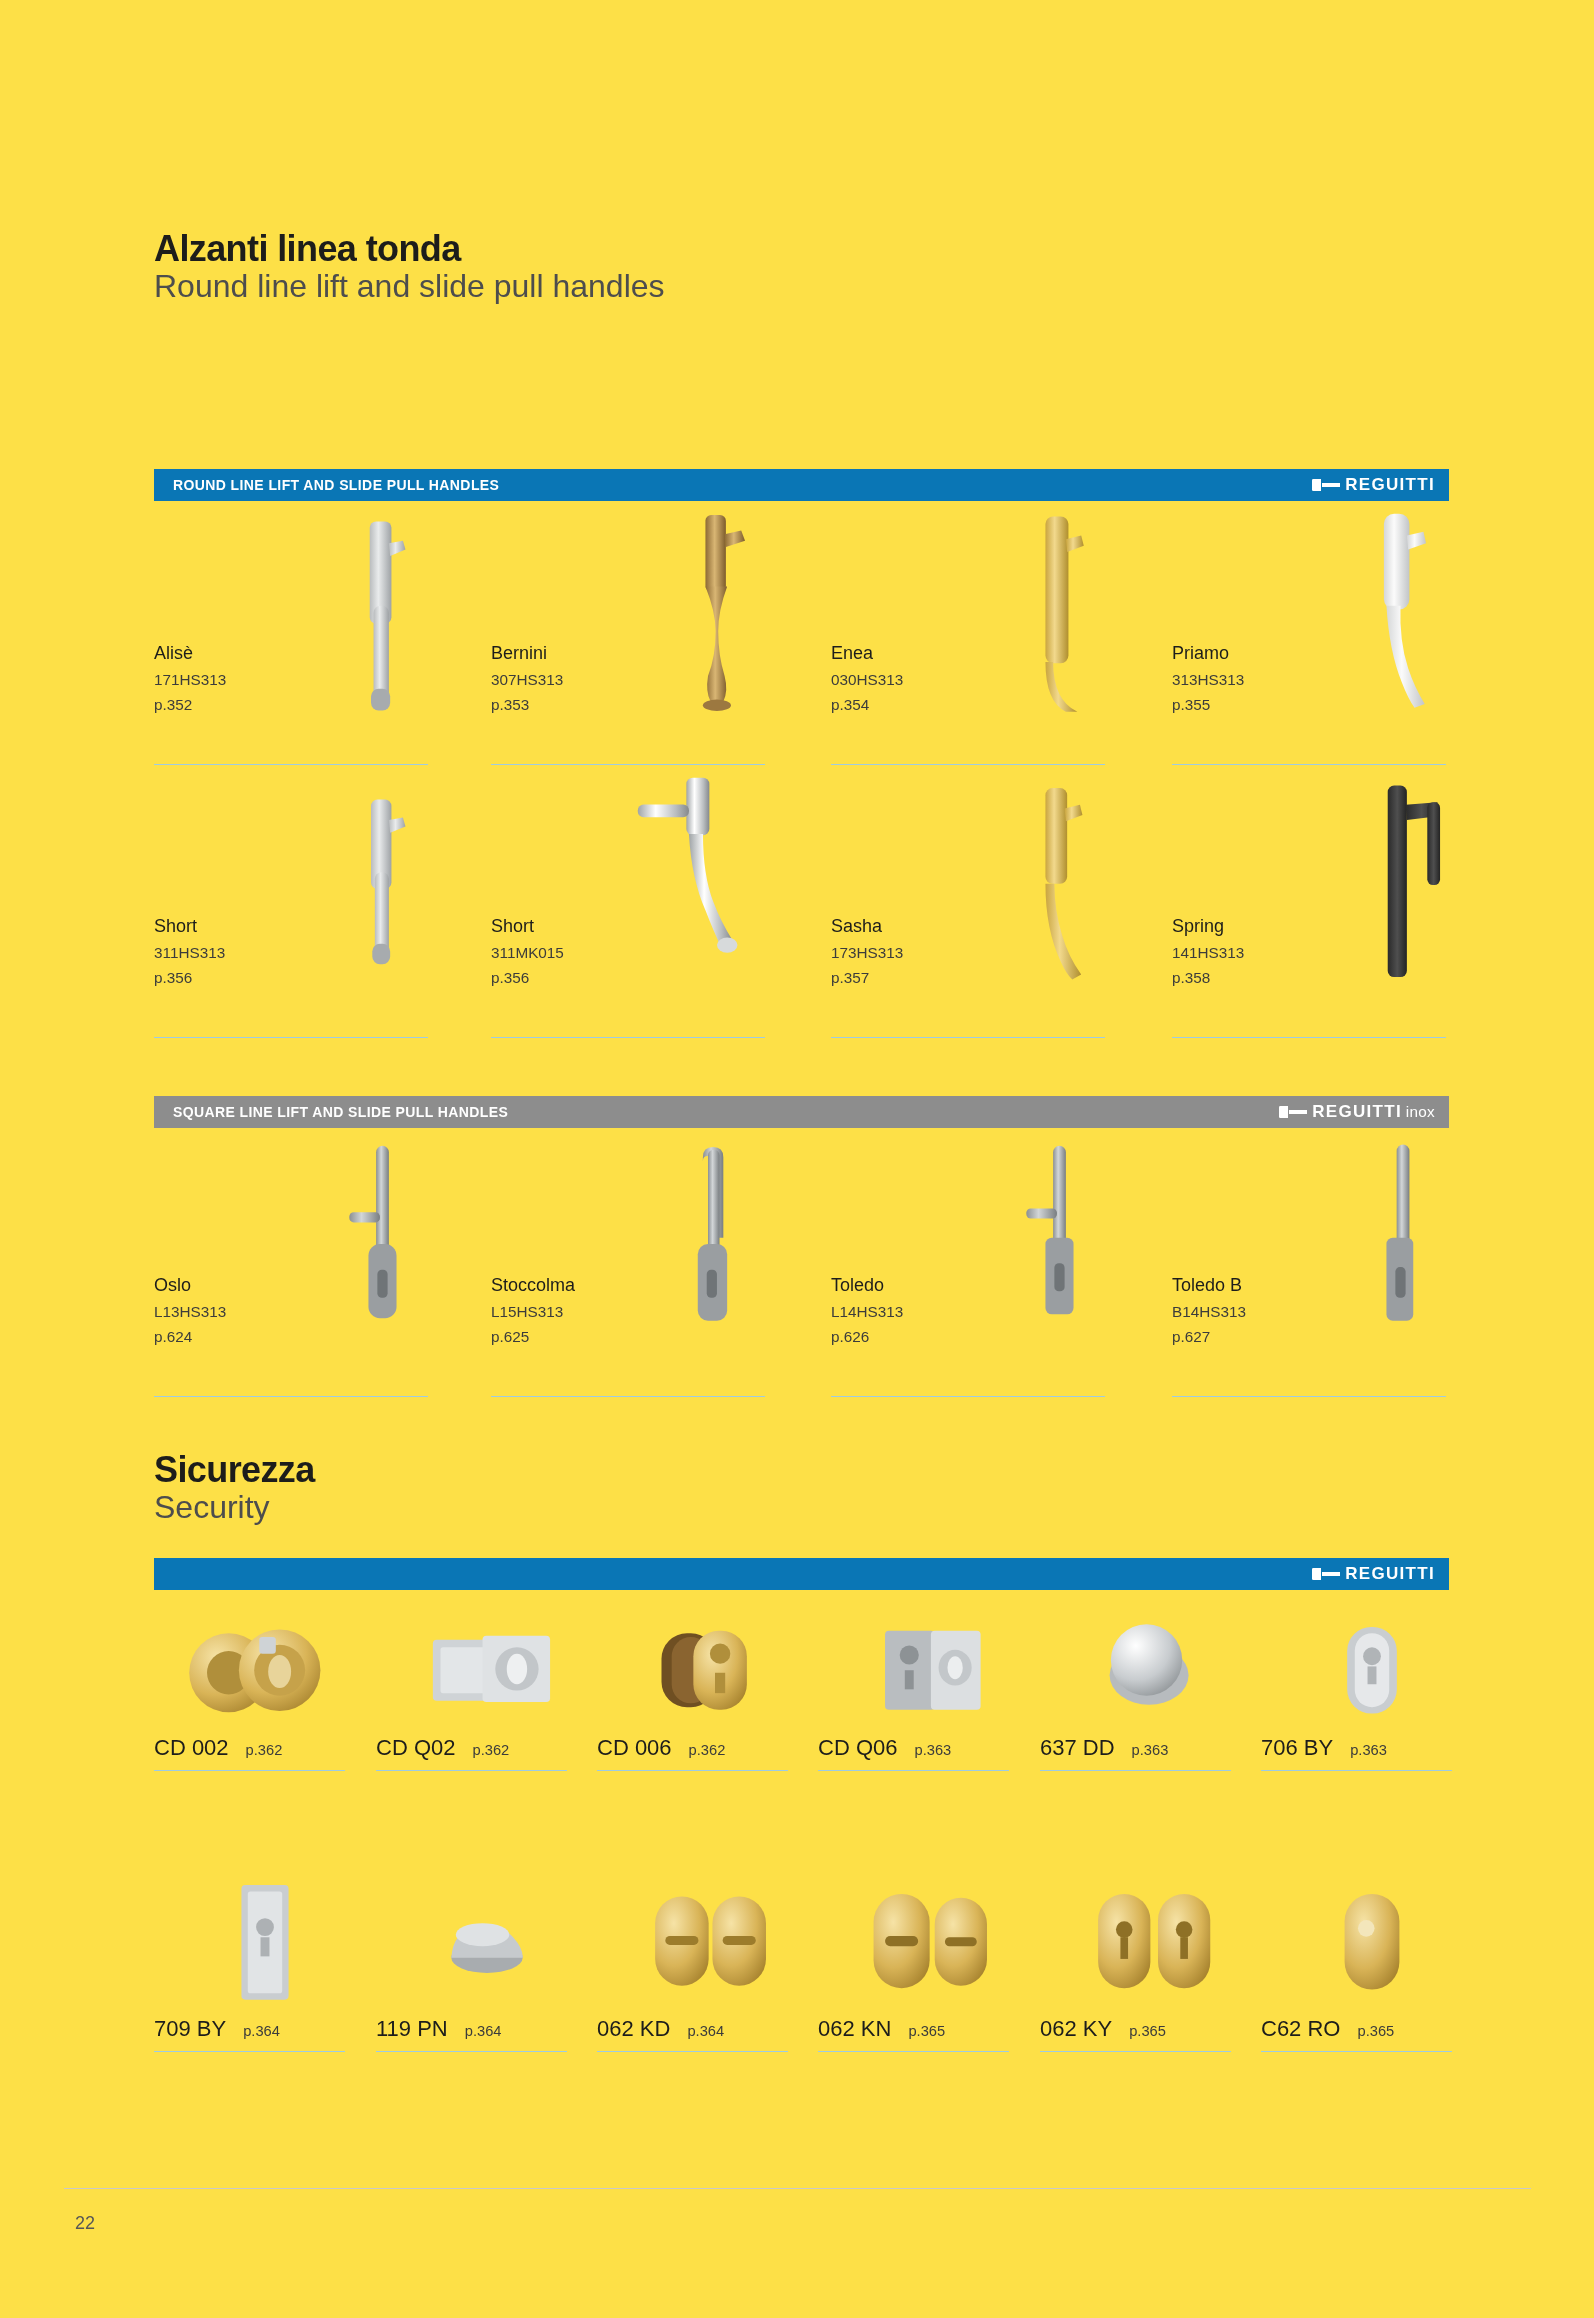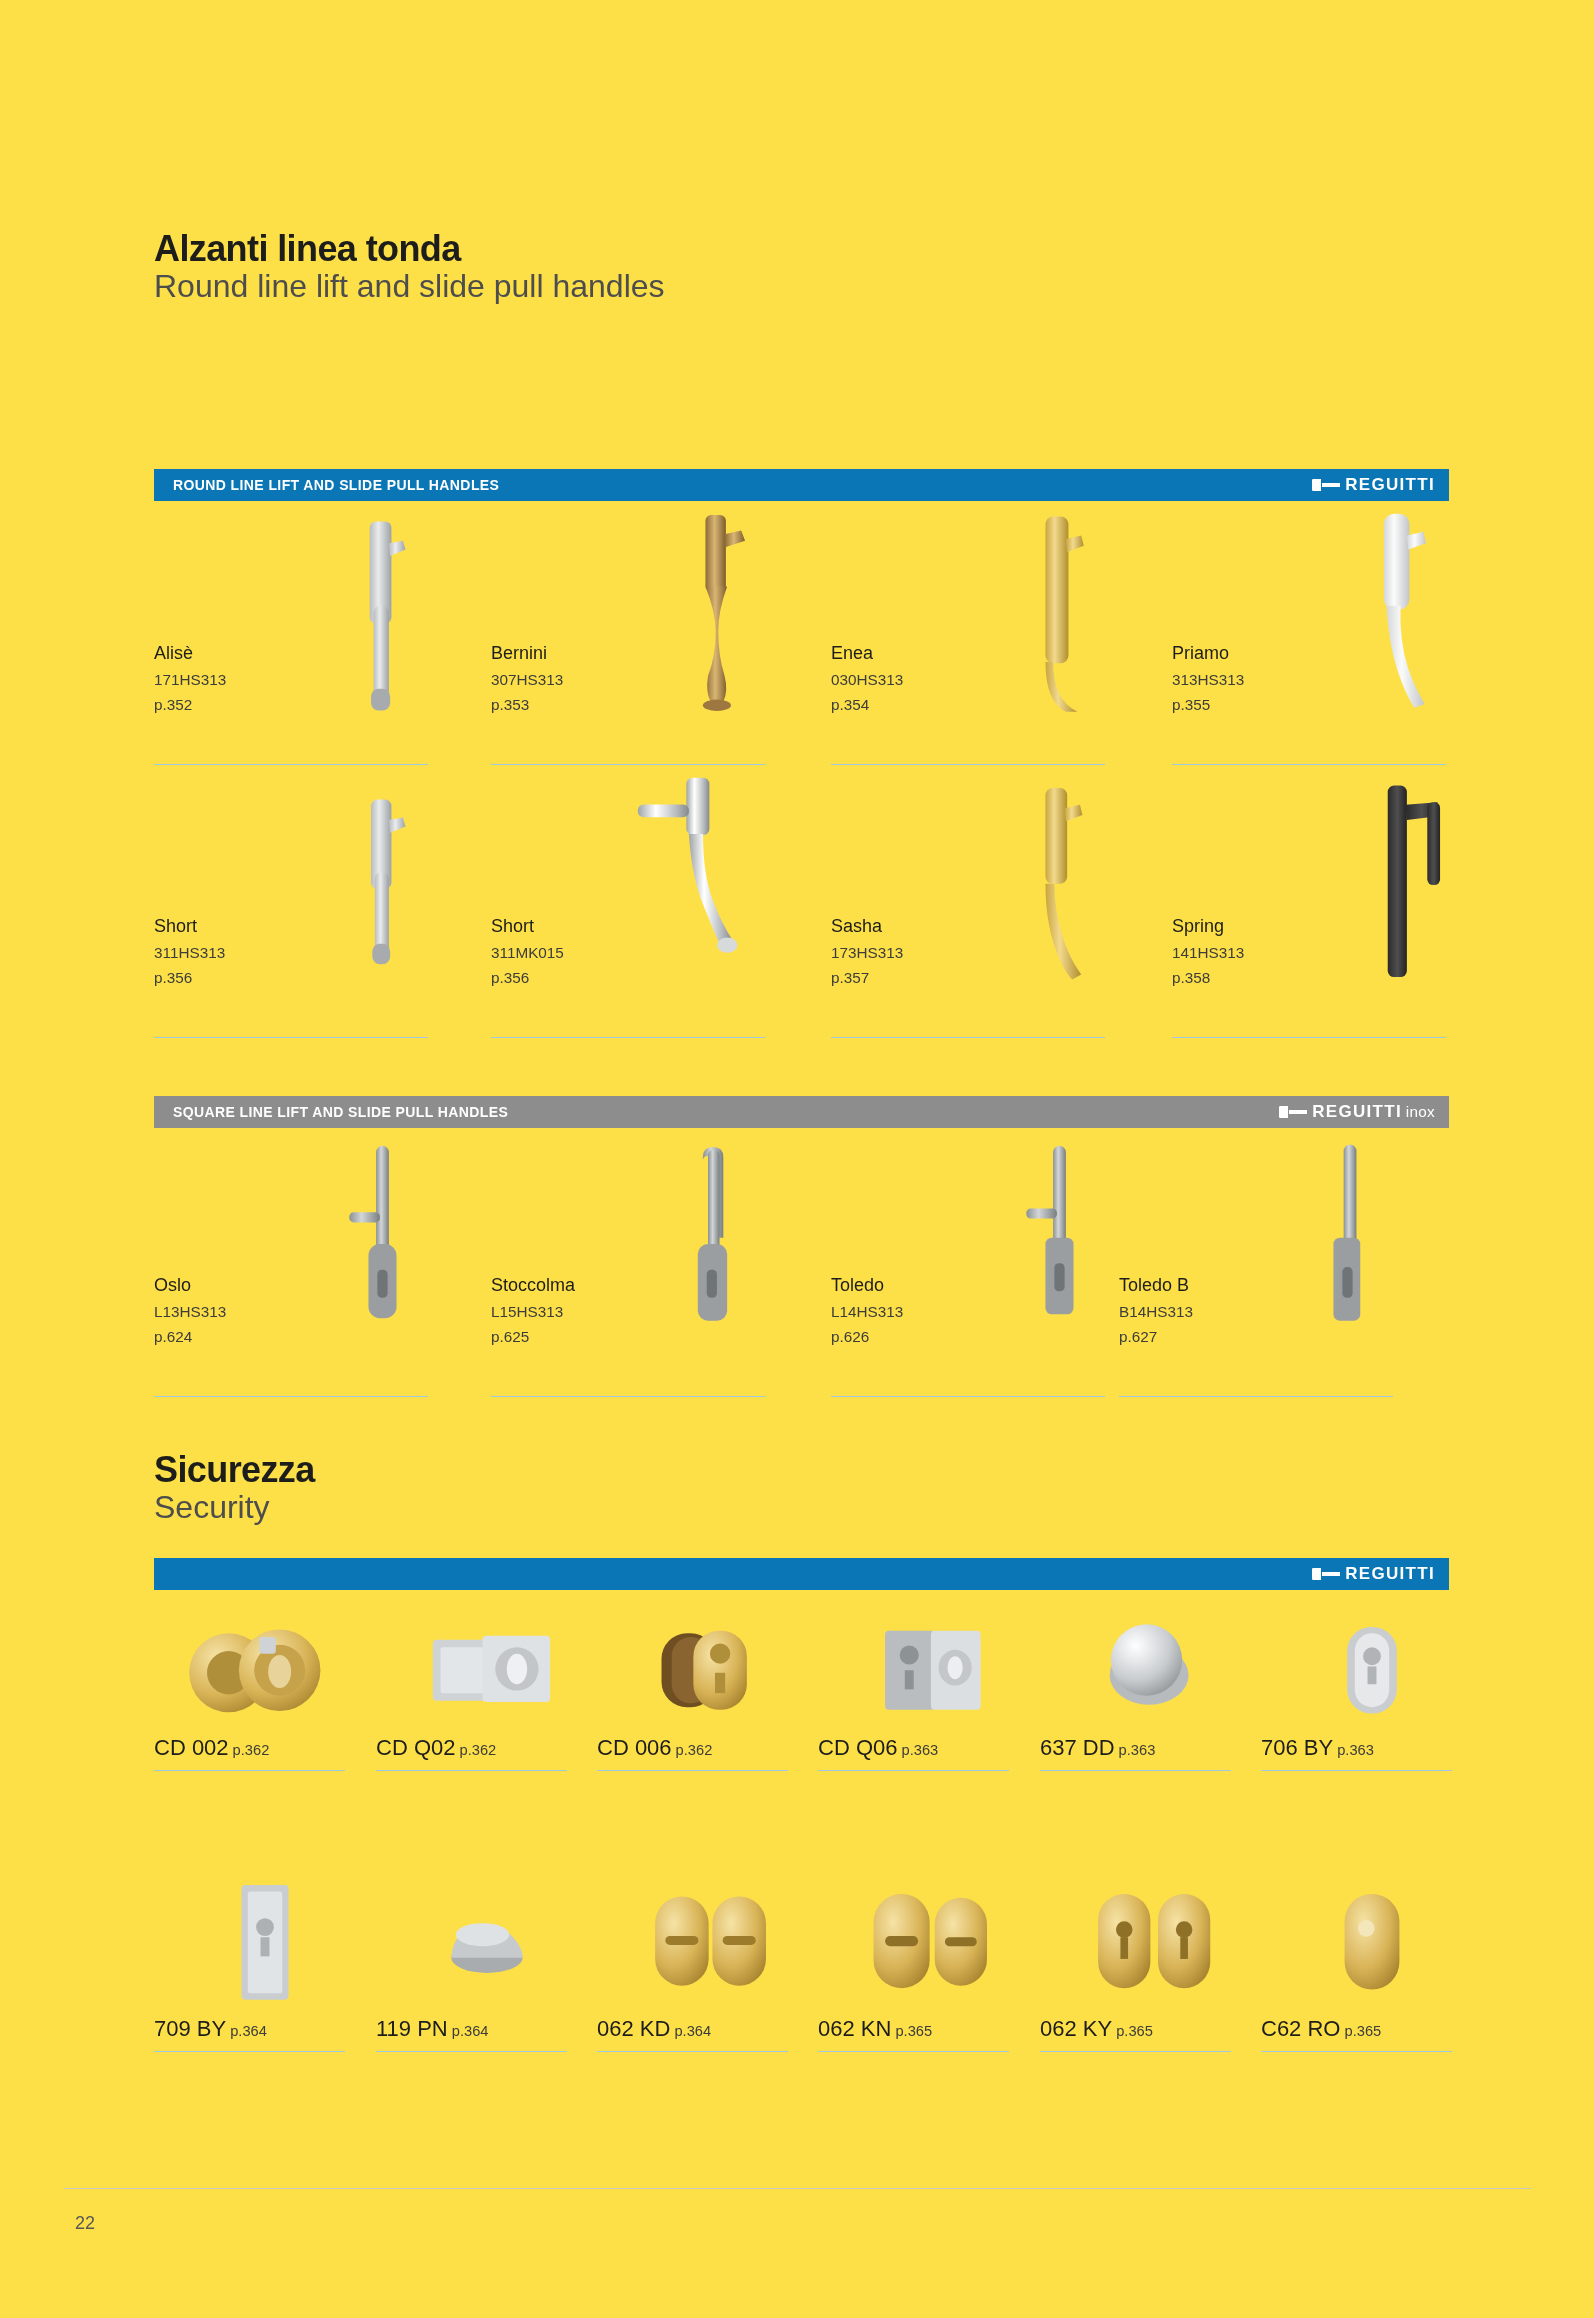--- a/index.html
+++ b/index.html
@@ -127,21 +127,21 @@
     right: 0;
   }
   
   .sec-cell {
     position: relative;
     box-sizing: border-box;
   }
   .sec-caption {
     display: flex;
     align-items: baseline;
-    gap: 4px;
+    gap: 17px;
   }
   .sec-name {
     font-size: 22px;
     font-weight: 300;
     color: #1d1d1b;
   }
   .sec-page {
     font-size: 14.7px;
     font-weight: 300;
     color: #3c3c3b;
@@ -423,21 +423,21 @@
       </svg>
     </div>
     <div style="position:absolute; left:0; top:133px;">
       <div class="cell-name">Toledo</div>
       <div class="cell-code">L14HS313</div>
       <div class="cell-page">p.626</div>
     </div>
     <div class="rule" style="width:274px; top:254px;"></div>
   </div>
 
-  <div class="cell" style="position:absolute; left:1119px; top:1142px; width:281px; height:255px;">
+  <div class="cell" style="position:absolute; left:1172px; top:1142px; width:281px; height:255px;">
     <div class="art">
       <svg width="128" height="217" viewBox="0 0 200 340">
         <rect x="112" y="4" width="20" height="260" rx="10" fill="url(#g_inox)"></rect>
         <rect x="96" y="150" width="42" height="130" rx="10" fill="#9a9ea1"></rect>
         <rect x="110" y="196" width="16" height="48" rx="7" fill="#6f7477"></rect>
       </svg>
     </div>
     <div style="position:absolute; left:0; top:133px;">
       <div class="cell-name">Toledo B</div>
       <div class="cell-code">B14HS313</div>

